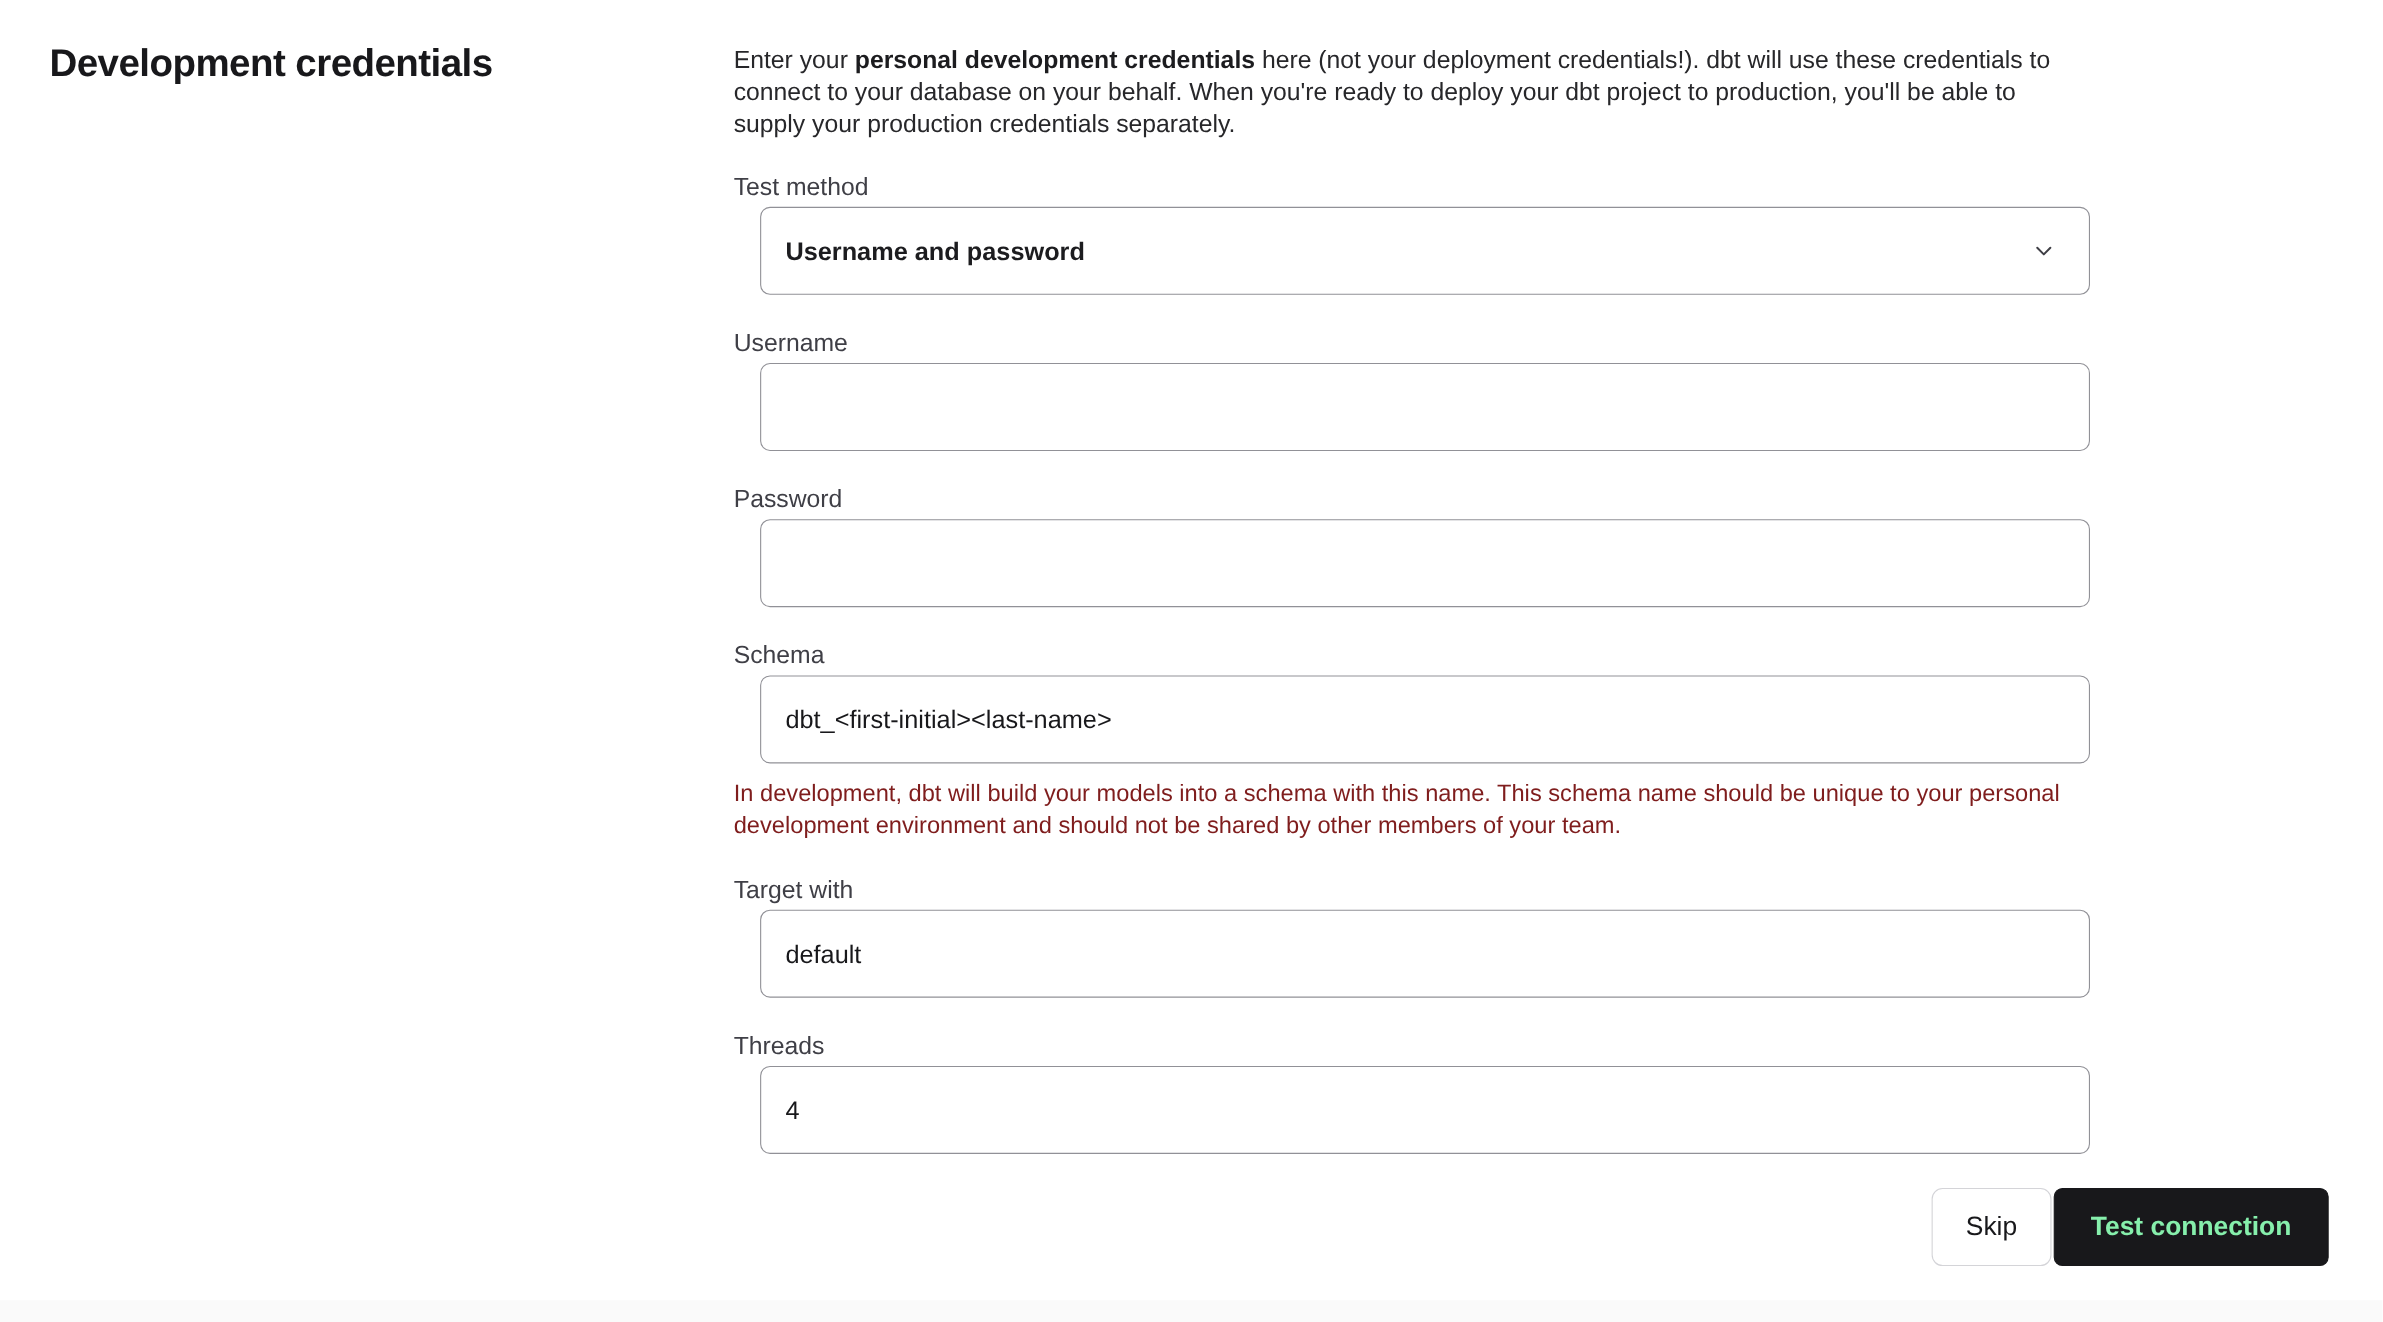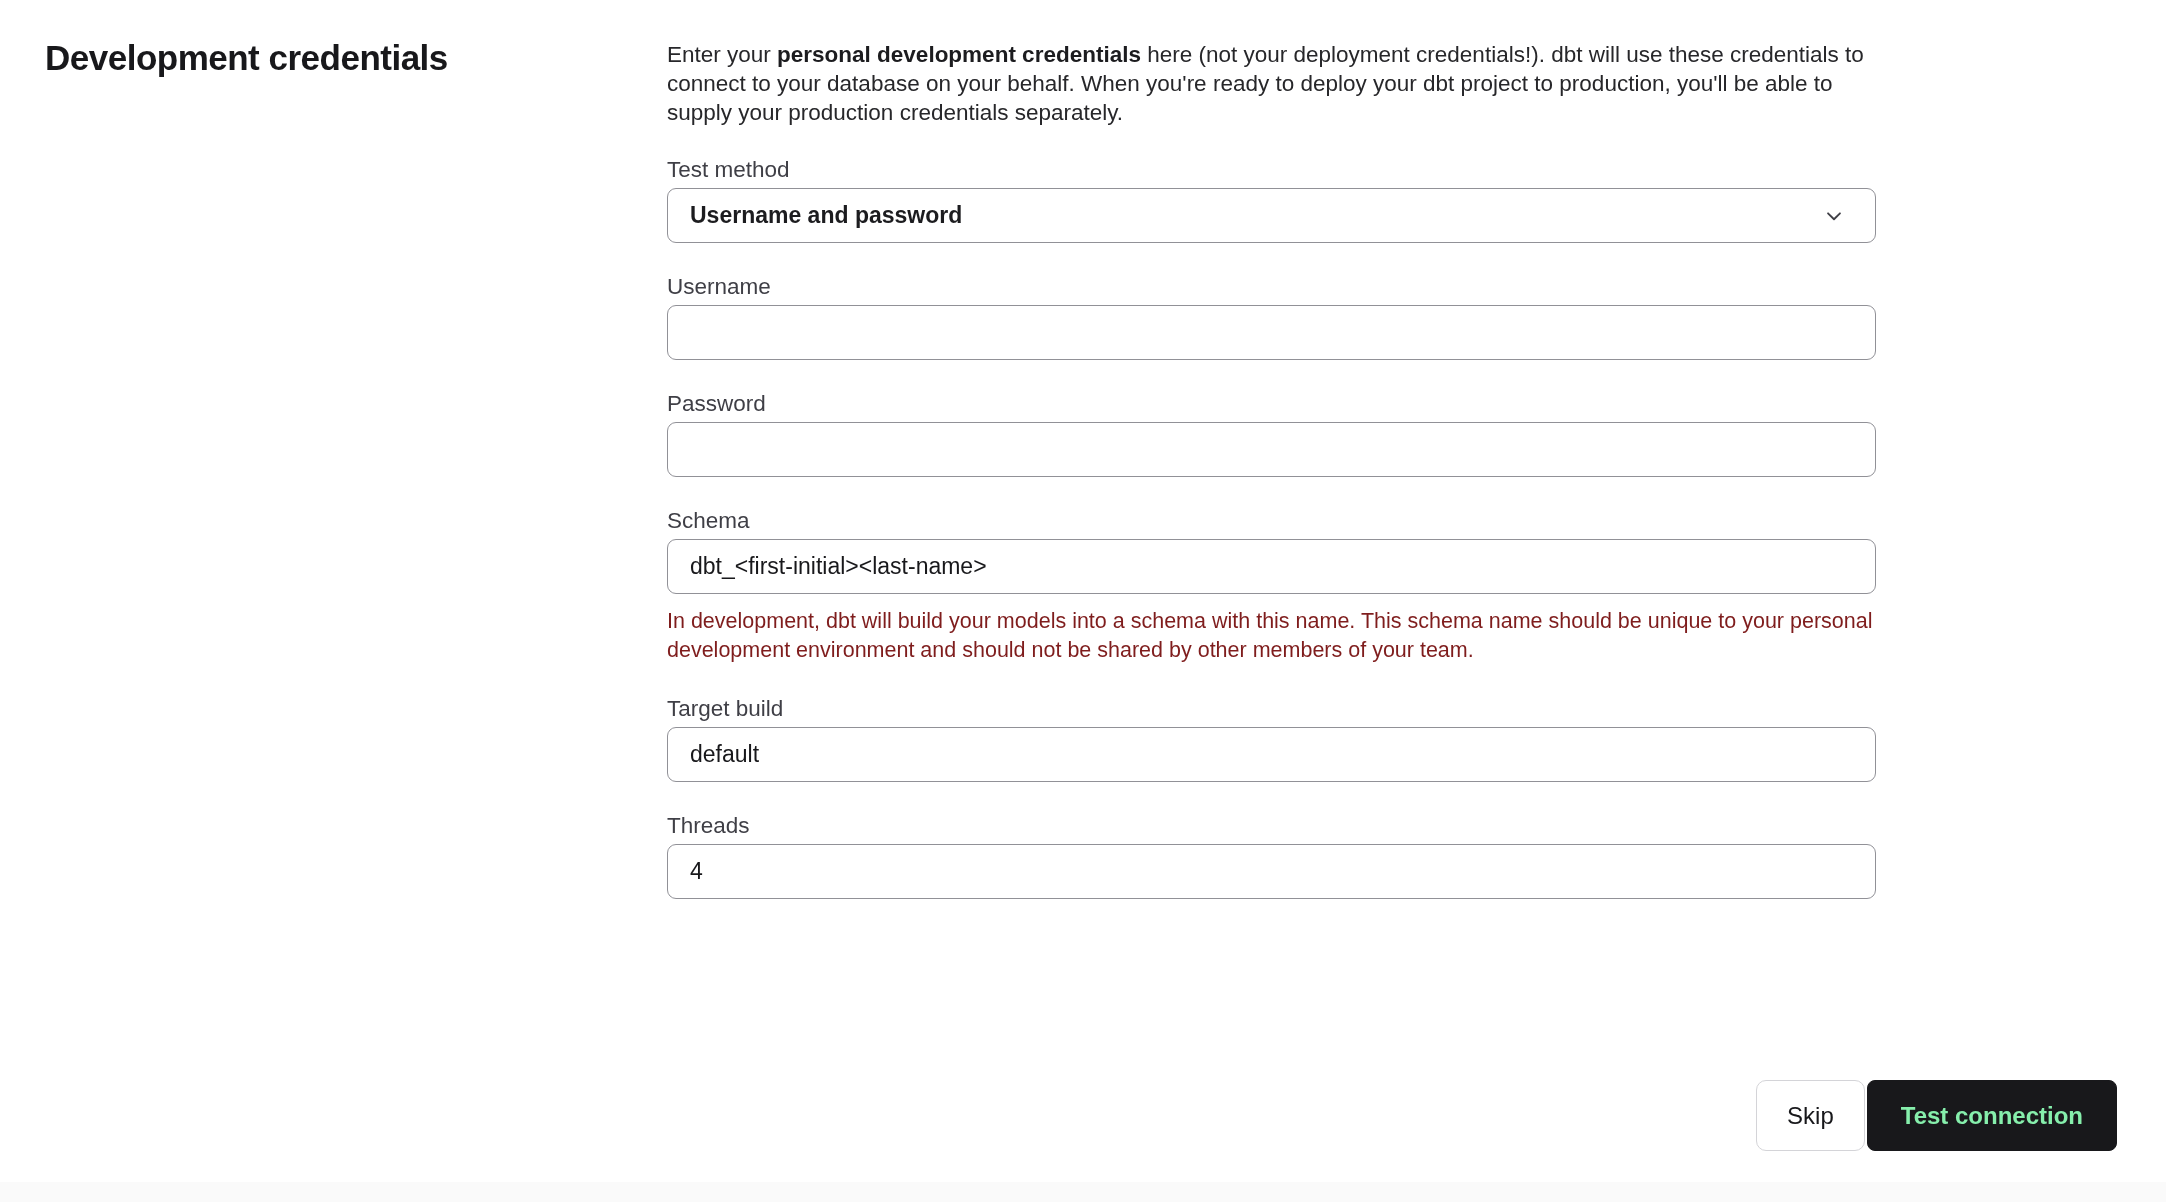--- a/index.html
+++ b/index.html
@@ -36,29 +36,30 @@
     display: block;
     margin-top: 31px;
     margin-bottom: 5px;
     font-size: 22.5px;
     line-height: 26px;
     color: #3f3f46;
   }
   .field-label.first { margin-top: 30px; }
   .text-input, .select-box {
     width: 100%;
-    height: 55px;
+    height: 80px;
     border: 1px solid #919197;
     border-radius: 9px;
     background: #ffffff;
     font-family: "Liberation Sans", sans-serif;
     font-size: 23px;
     color: #18181b;
     padding: 0 22px;
     outline: none;
+    margin-left: 24px;
   }
   .select-box {
     display: flex;
     align-items: center;
     justify-content: space-between;
     cursor: pointer;
   }
   .select-value {
     font-weight: 600;
     color: #1c1c1f;
@@ -136,21 +137,21 @@
   <label class="field-label">Username</label>
   <input class="text-input" type="text" value="" style="">
 
   <label class="field-label">Password</label>
   <input class="text-input" type="password" value="" style="">
 
   <label class="field-label">Schema</label>
   <input class="text-input" type="text" value="dbt_&lt;first-initial&gt;&lt;last-name&gt;" style="">
   <p class="help-text">In development, dbt will build your models into a schema with this name. This schema name should be unique to your personal development environment and should not be shared by other members of your team.</p>
 
-  <label class="field-label">Target build</label>
+  <label class="field-label">Target with</label>
   <input class="text-input" type="text" value="default" style="">
 
   <label class="field-label">Threads</label>
   <input class="text-input" type="text" value="4" style="">
 
 </div>
 
 <div class="actions">
   <button class="btn btn-secondary">Skip</button>
   <button class="btn btn-primary">Test connection</button>

